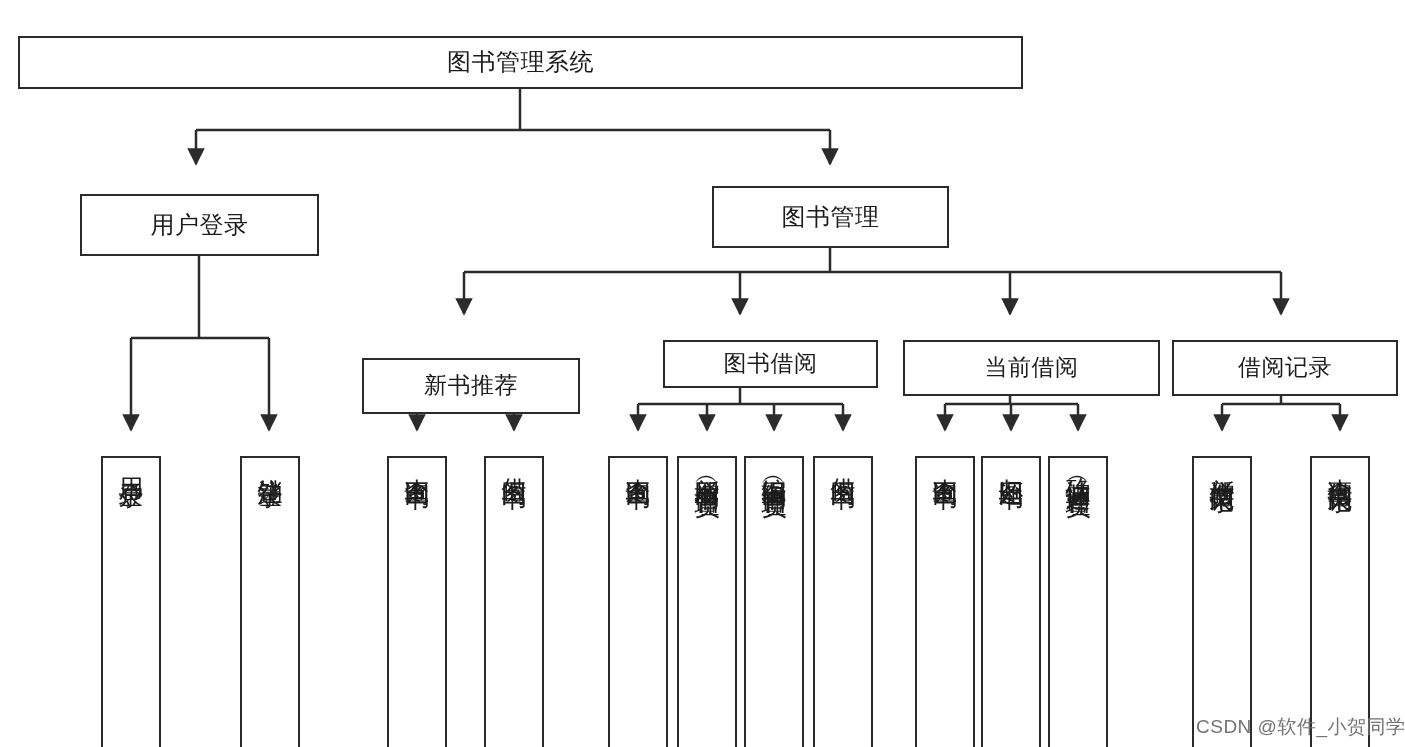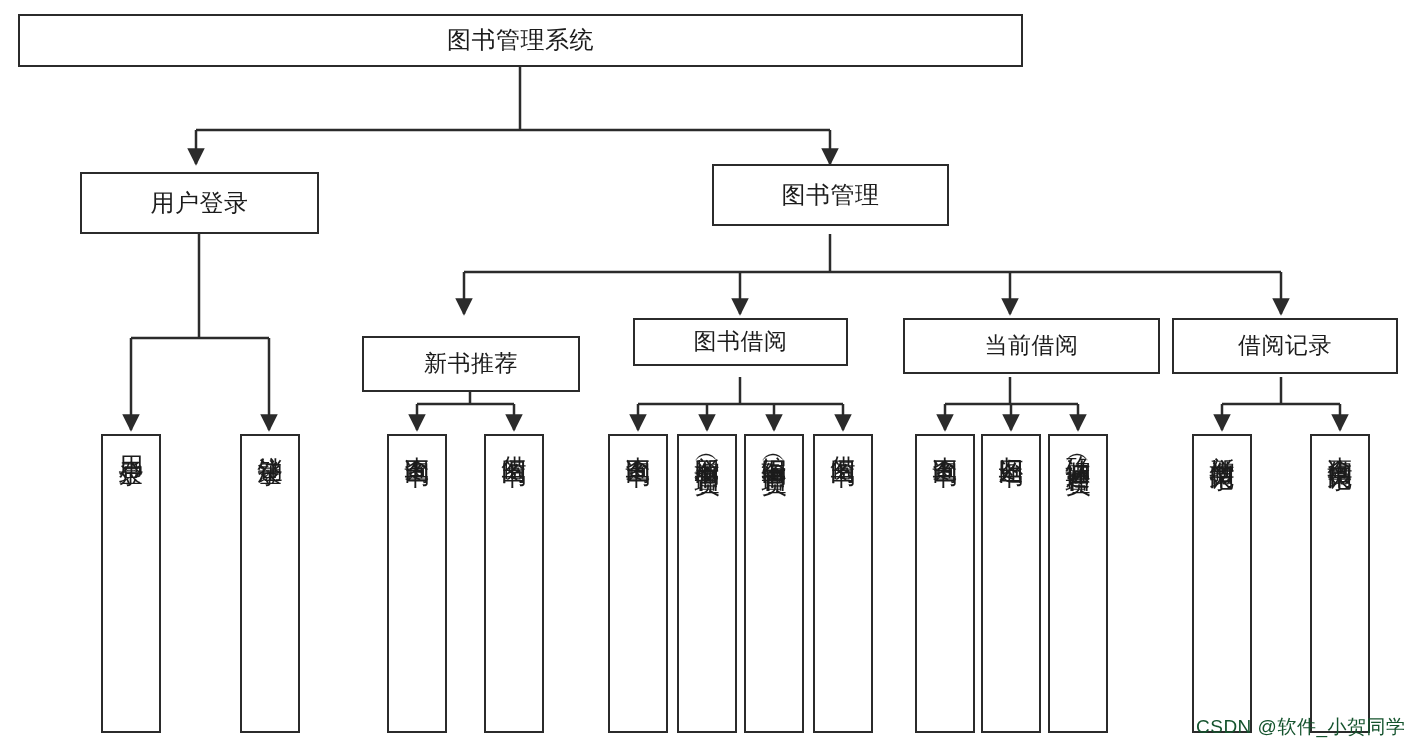--- a/index.html
+++ b/index.html
@@ -24,20 +24,21 @@
   }
   .node{
     position:absolute;
     box-sizing:border-box;
     border:2.5px solid #2b2b2b;
     background:#ffffff;
     display:flex;
     align-items:center;
     justify-content:center;
     overflow:hidden;
+    margin-top:22px;
   }
   .node .label{
     font-size:23px;
     line-height:1.18;
     letter-spacing:0.5px;
     color:#1c1c1c;
     white-space:nowrap;
     text-align:center;
   }
   
@@ -55,21 +56,21 @@
     white-space:nowrap;
     margin:0 auto;
   }
   .node.root .label{ font-size:24px; }
   .node.l1 .label{ font-size:24px; }
   .node.l2 .label{ font-size:23px; }
 
   .watermark{
     position:absolute;
     font-size:19px;
-    color:#14532d;
+    color:#737373;
     letter-spacing:0.5px;
     white-space:nowrap;
     user-select:none;
   }
 </style>
 </head>
 <body>
 
 <div id="canvas">
 
@@ -130,21 +131,21 @@
   <div class="node l1" style="left:80px; top:172px; width:239px; height:62px;">
     <span class="label">用户登录</span>
   </div>
   <div class="node l1" style="left:712px; top:164px; width:237px; height:62px;">
     <span class="label">图书管理</span>
   </div>
 
   <div class="node l2" style="left:362px; top:336px; width:218px; height:56px;">
     <span class="label">新书推荐</span>
   </div>
-  <div class="node l2" style="left:633px; top:318px; width:215px; height:48px;">
+  <div class="node l2" style="left:663px; top:318px; width:215px; height:48px;">
     <span class="label">图书借阅</span>
   </div>
   <div class="node l2" style="left:903px; top:318px; width:257px; height:56px;">
     <span class="label">当前借阅</span>
   </div>
   <div class="node l2" style="left:1172px; top:318px; width:226px; height:56px;">
     <span class="label">借阅记录</span>
   </div>
 
   <div class="node vertical" style="left:101px; top:434px; width:60px; height:299px;">

